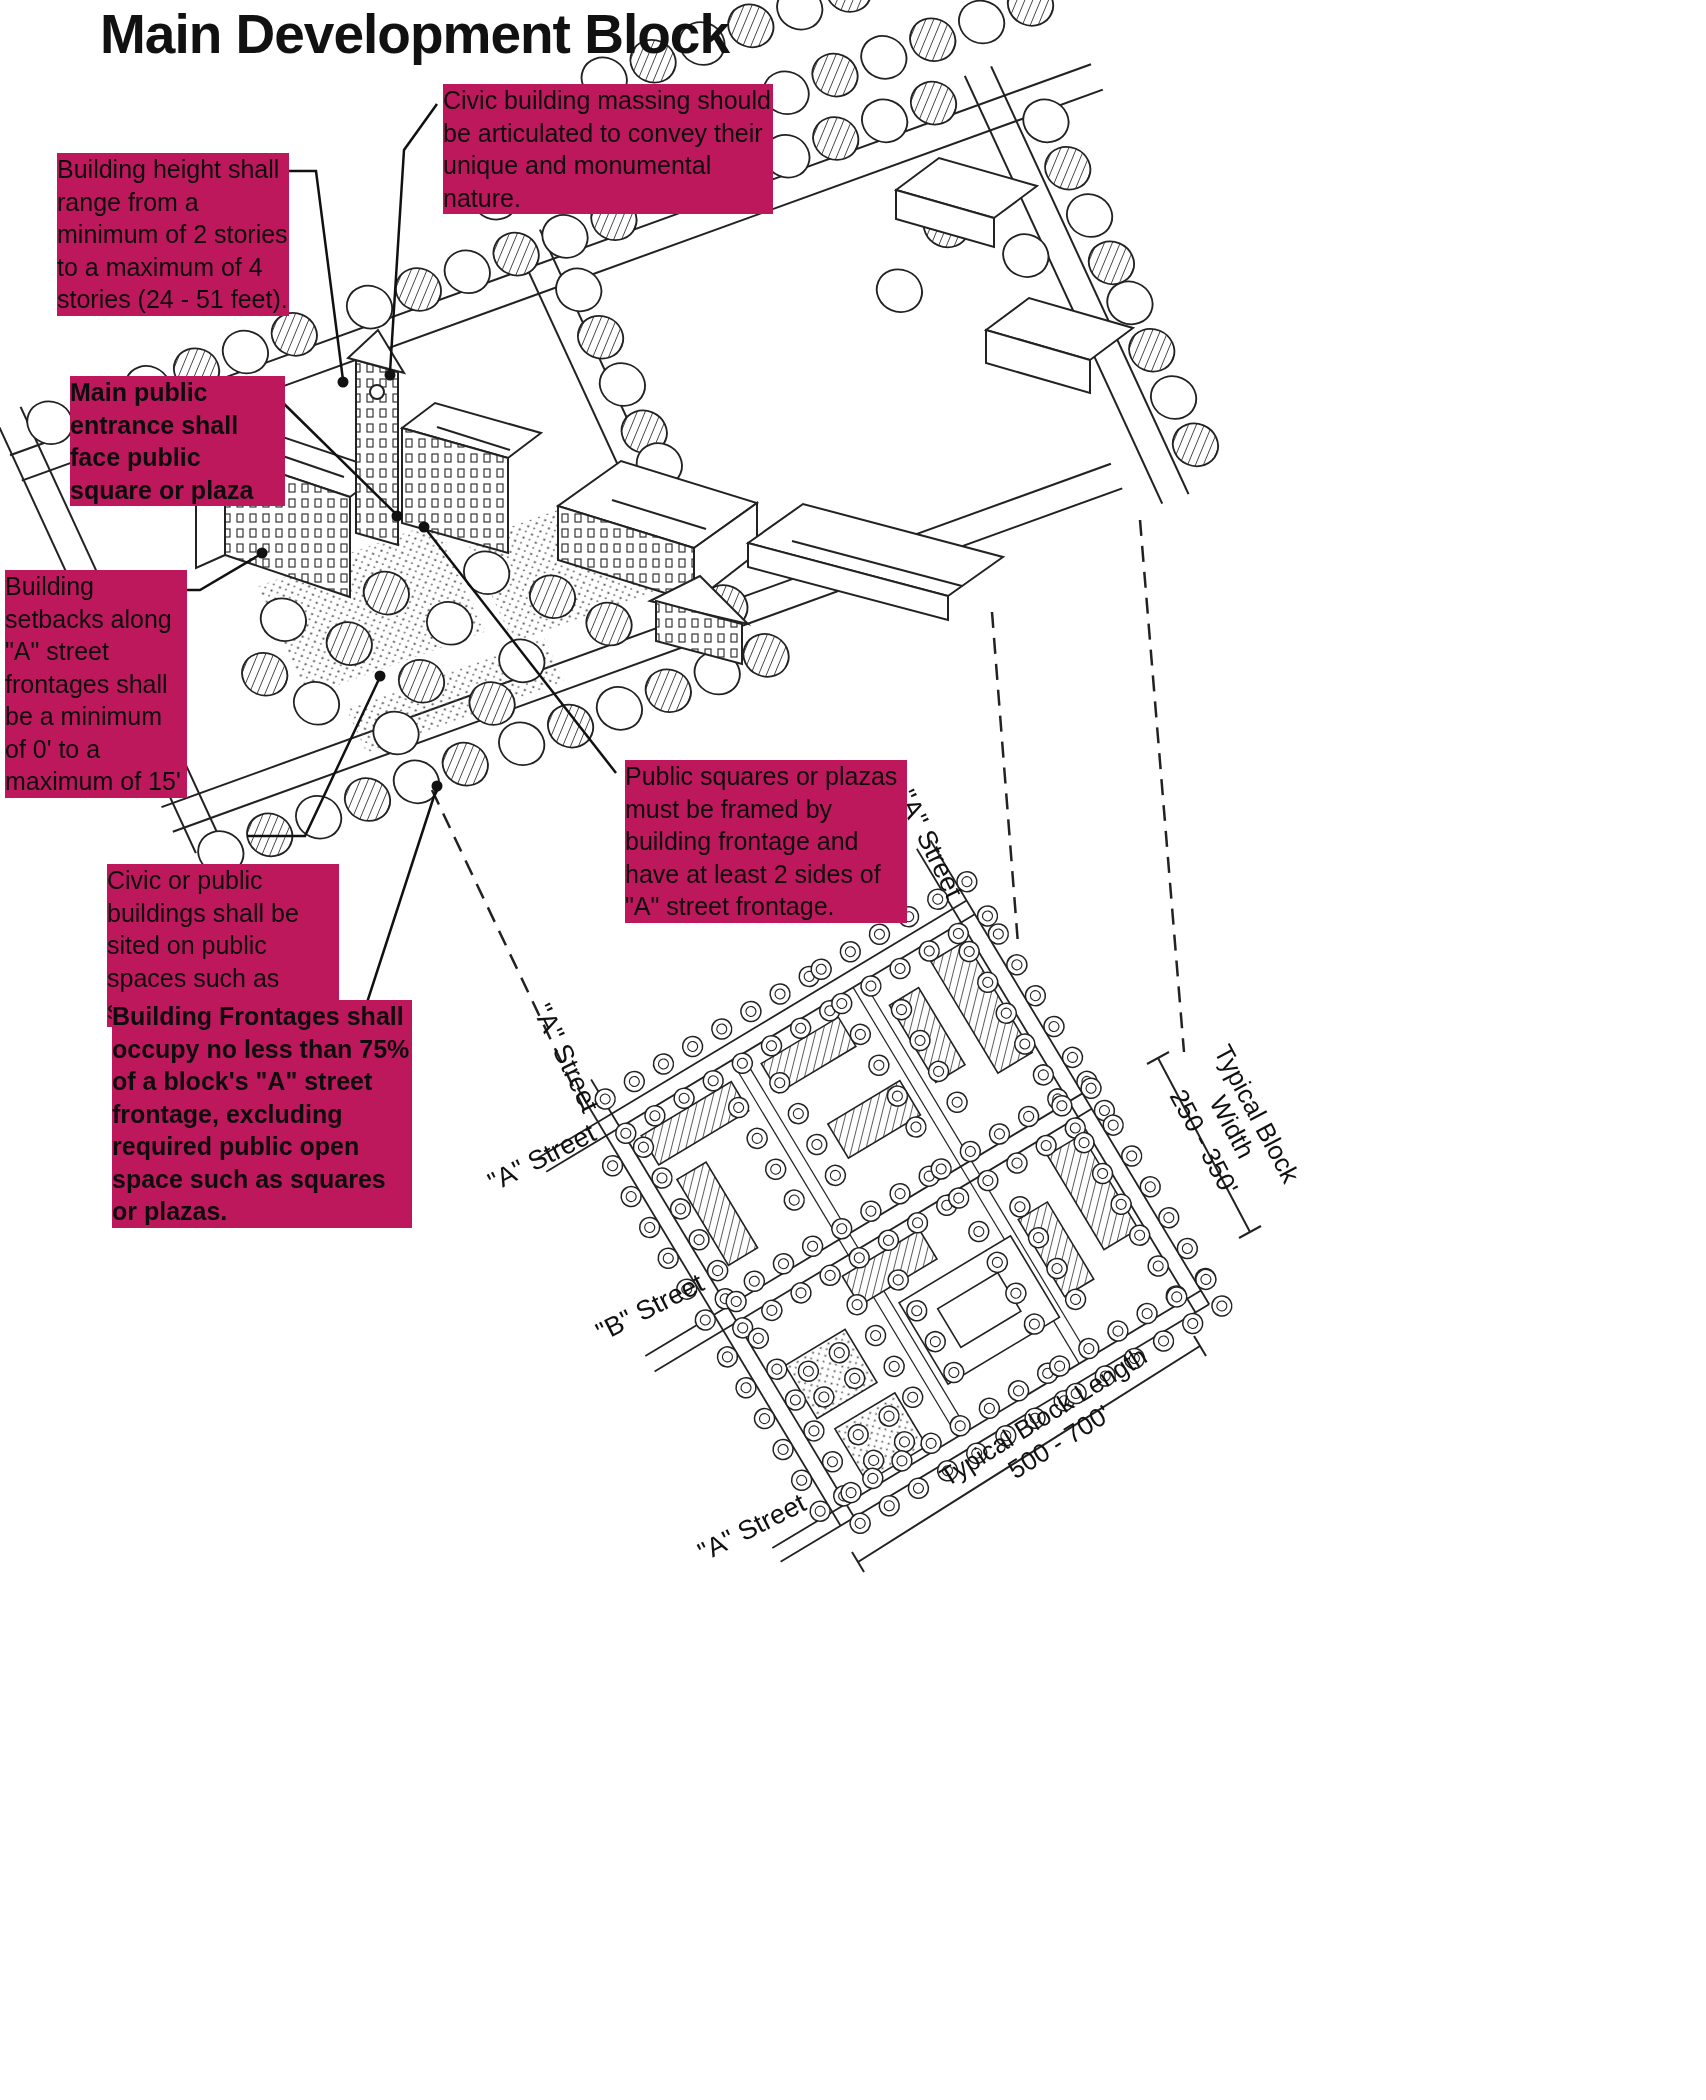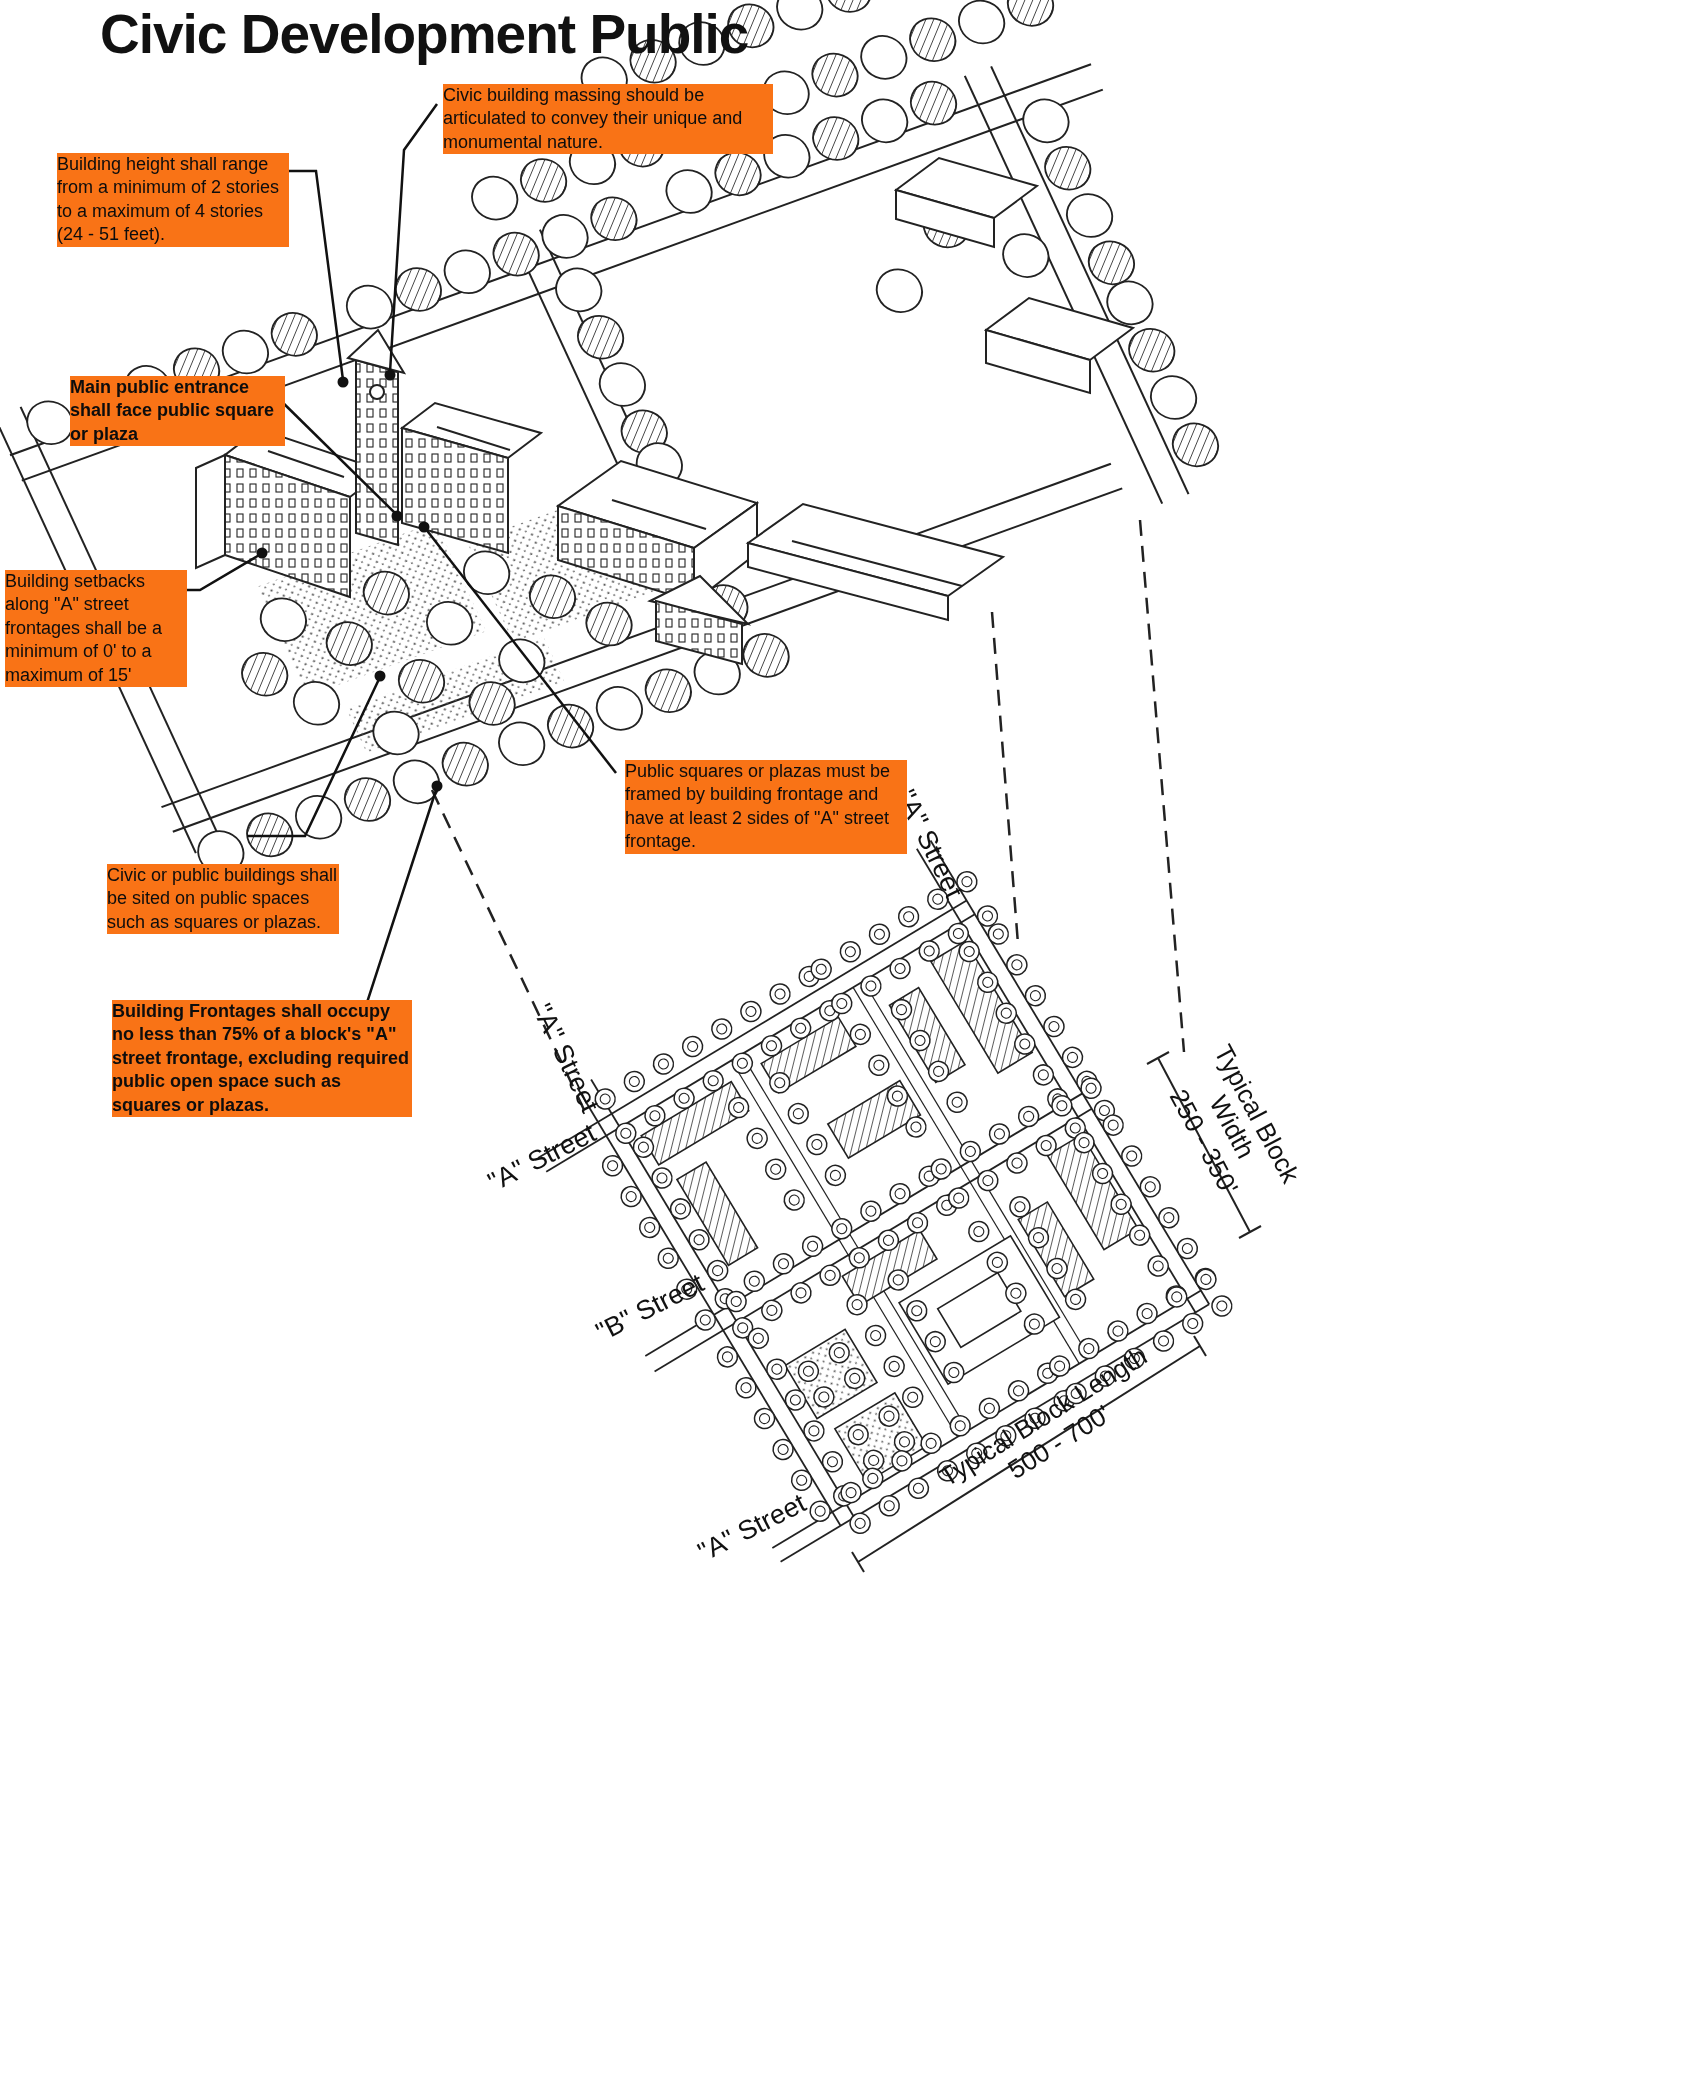--- a/index.html
+++ b/index.html
@@ -1,20 +1,20 @@
 <!DOCTYPE html>
 <html><head>
 <meta charset="utf-8">
 <style>
   html,body{margin:0;padding:0;background:#fff;}
   body{width:1706px;height:2100px;position:relative;font-family:"Liberation Sans",sans-serif;color:#111;}
   #canvas{position:absolute;inset:0;width:1706px;height:2100px;background:#fff;overflow:hidden;}
   svg.draw{position:absolute;left:0;top:0;}
   .title{position:absolute;left:100px;top:2px;font-size:55px;font-weight:600;letter-spacing:-1px;color:#111;}
-  .ann{position:absolute;font-size:18px;line-height:1.3;color:#0d0d0d;background:#f97316;}
+  .ann{position:absolute;font-size:25px;line-height:1.3;color:#0d0d0d;background:#be185d;}
   #ann-massing{left:443px;top:84px;width:330px;}
   #ann-height{left:57px;top:153px;width:232px;}
   #ann-entrance{left:70px;top:376px;width:215px;font-weight:bold;}
   #ann-setbacks{left:5px;top:570px;width:182px;}
   #ann-civic{left:107px;top:816px;width:232px;margin-top:48px;}
   #ann-frontages{left:112px;top:1000px;width:300px;font-weight:bold;}
   #ann-squares{left:625px;top:760px;width:282px;}
   text{font-family:"Liberation Sans",sans-serif;fill:#111;}
   .street-label{font-size:27px;}
   .dim-label{font-size:26px;}
@@ -320,21 +320,21 @@
     <line x1="858" y1="1562" x2="1200" y2="1346"></line>
     <line x1="864" y1="1572" x2="852" y2="1552"></line>
     <line x1="1206" y1="1356" x2="1194" y2="1336"></line>
     <g transform="translate(1048,1424) rotate(-32)" stroke="none">
       <text class="dim-label" y="0" text-anchor="middle">Typical Block Length</text>
       <text class="dim-label" y="30" text-anchor="middle">500 - 700'</text>
     </g>
   </g>
 </svg>
 
-<div class="title">Civic Development Public</div>
+<div class="title">Main Development Block</div>
 
 <div class="ann" id="ann-massing">Civic building massing should be articulated to convey their unique and monumental nature.</div>
 <div class="ann" id="ann-height">Building height shall range from a minimum of 2 stories to a maximum of 4 stories (24 - 51 feet).</div>
 <div class="ann" id="ann-entrance">Main public entrance shall face public square or plaza</div>
 <div class="ann" id="ann-setbacks">Building setbacks along "A" street frontages shall be a minimum of 0' to a maximum of 15'</div>
 <div class="ann" id="ann-civic">Civic or public buildings shall be sited on public spaces such as squares or plazas.</div>
 <div class="ann" id="ann-frontages">Building Frontages shall occupy no less than 75% of a block's "A" street frontage, excluding required public open space such as squares or plazas.</div>
 <div class="ann" id="ann-squares">Public squares or plazas must be framed by building frontage and have at least 2 sides of "A" street frontage.</div>
 
 </div>

